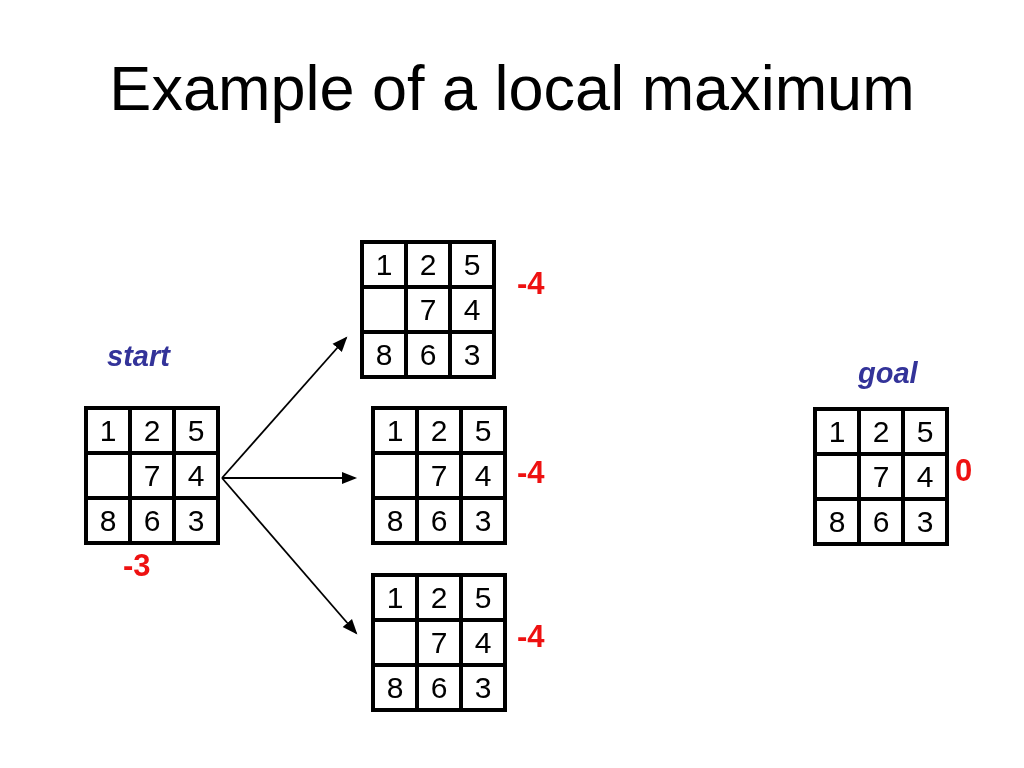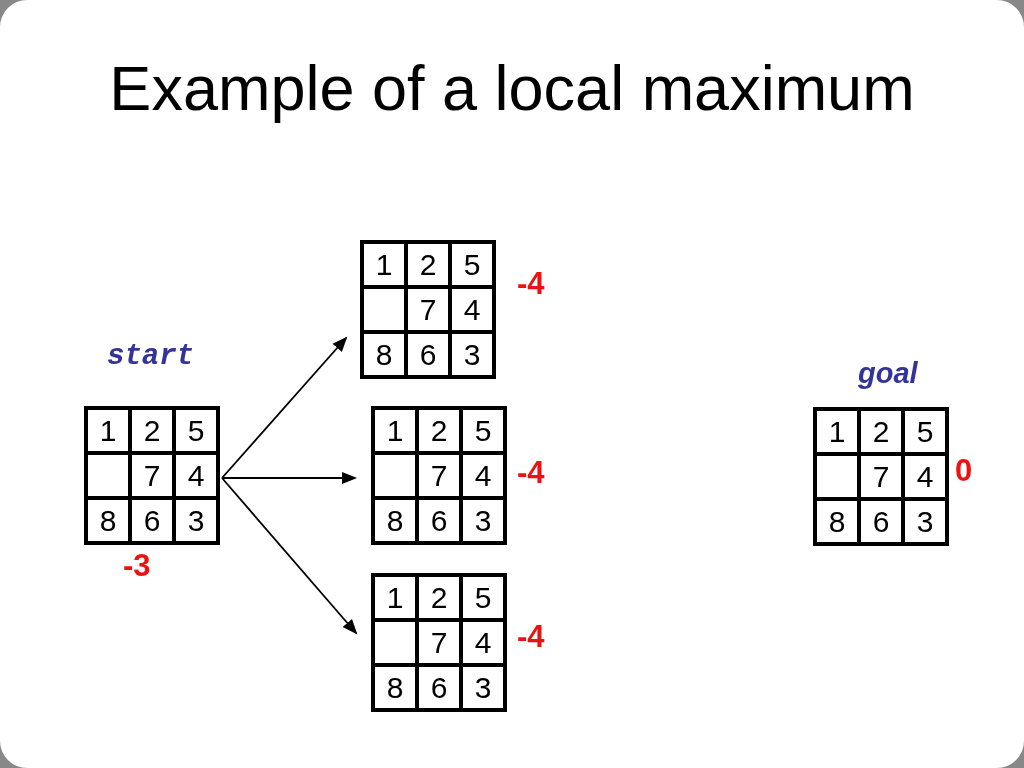--- a/index.html
+++ b/index.html
@@ -2,21 +2,20 @@
 <html><head>
 <meta charset="utf-8">
 <style>
   html, body { margin: 0; padding: 0; background: #888; }
   .slide {
     position: relative;
     width: 1024px; height: 768px;
     background: #ffffff;
     overflow: hidden;
     font-family: "Liberation Sans", sans-serif;
-    border-radius: 27px;
   }
   .title {
     position: absolute;
     left: 0; top: 57px; width: 1024px;
     text-align: center;
     font-size: 63px;
     line-height: 1;
     color: #000000;
     white-space: nowrap;
   }
@@ -56,21 +55,21 @@
     pointer-events: none;
   }
 </style>
 </head>
 <body>
 
 <div class="slide">
 
   <div class="title">Example of a local maximum</div>
 
-  <div class="state-label" style="left:107px; top:342px;font-family:Liberation Mono, monospace;">start</div>
+  <div class="state-label" style="left:107px; top:342px;">start</div>
   <div class="state-label" style="left:858px; top:342px;margin-top:17px;">goal</div>
 
   <table class="puzzle" style="left:84px; top:406px;">
       <tbody>
         <tr>
           <td>1</td>
           <td>2</td>
           <td>5</td>
         </tr>
         <tr>

